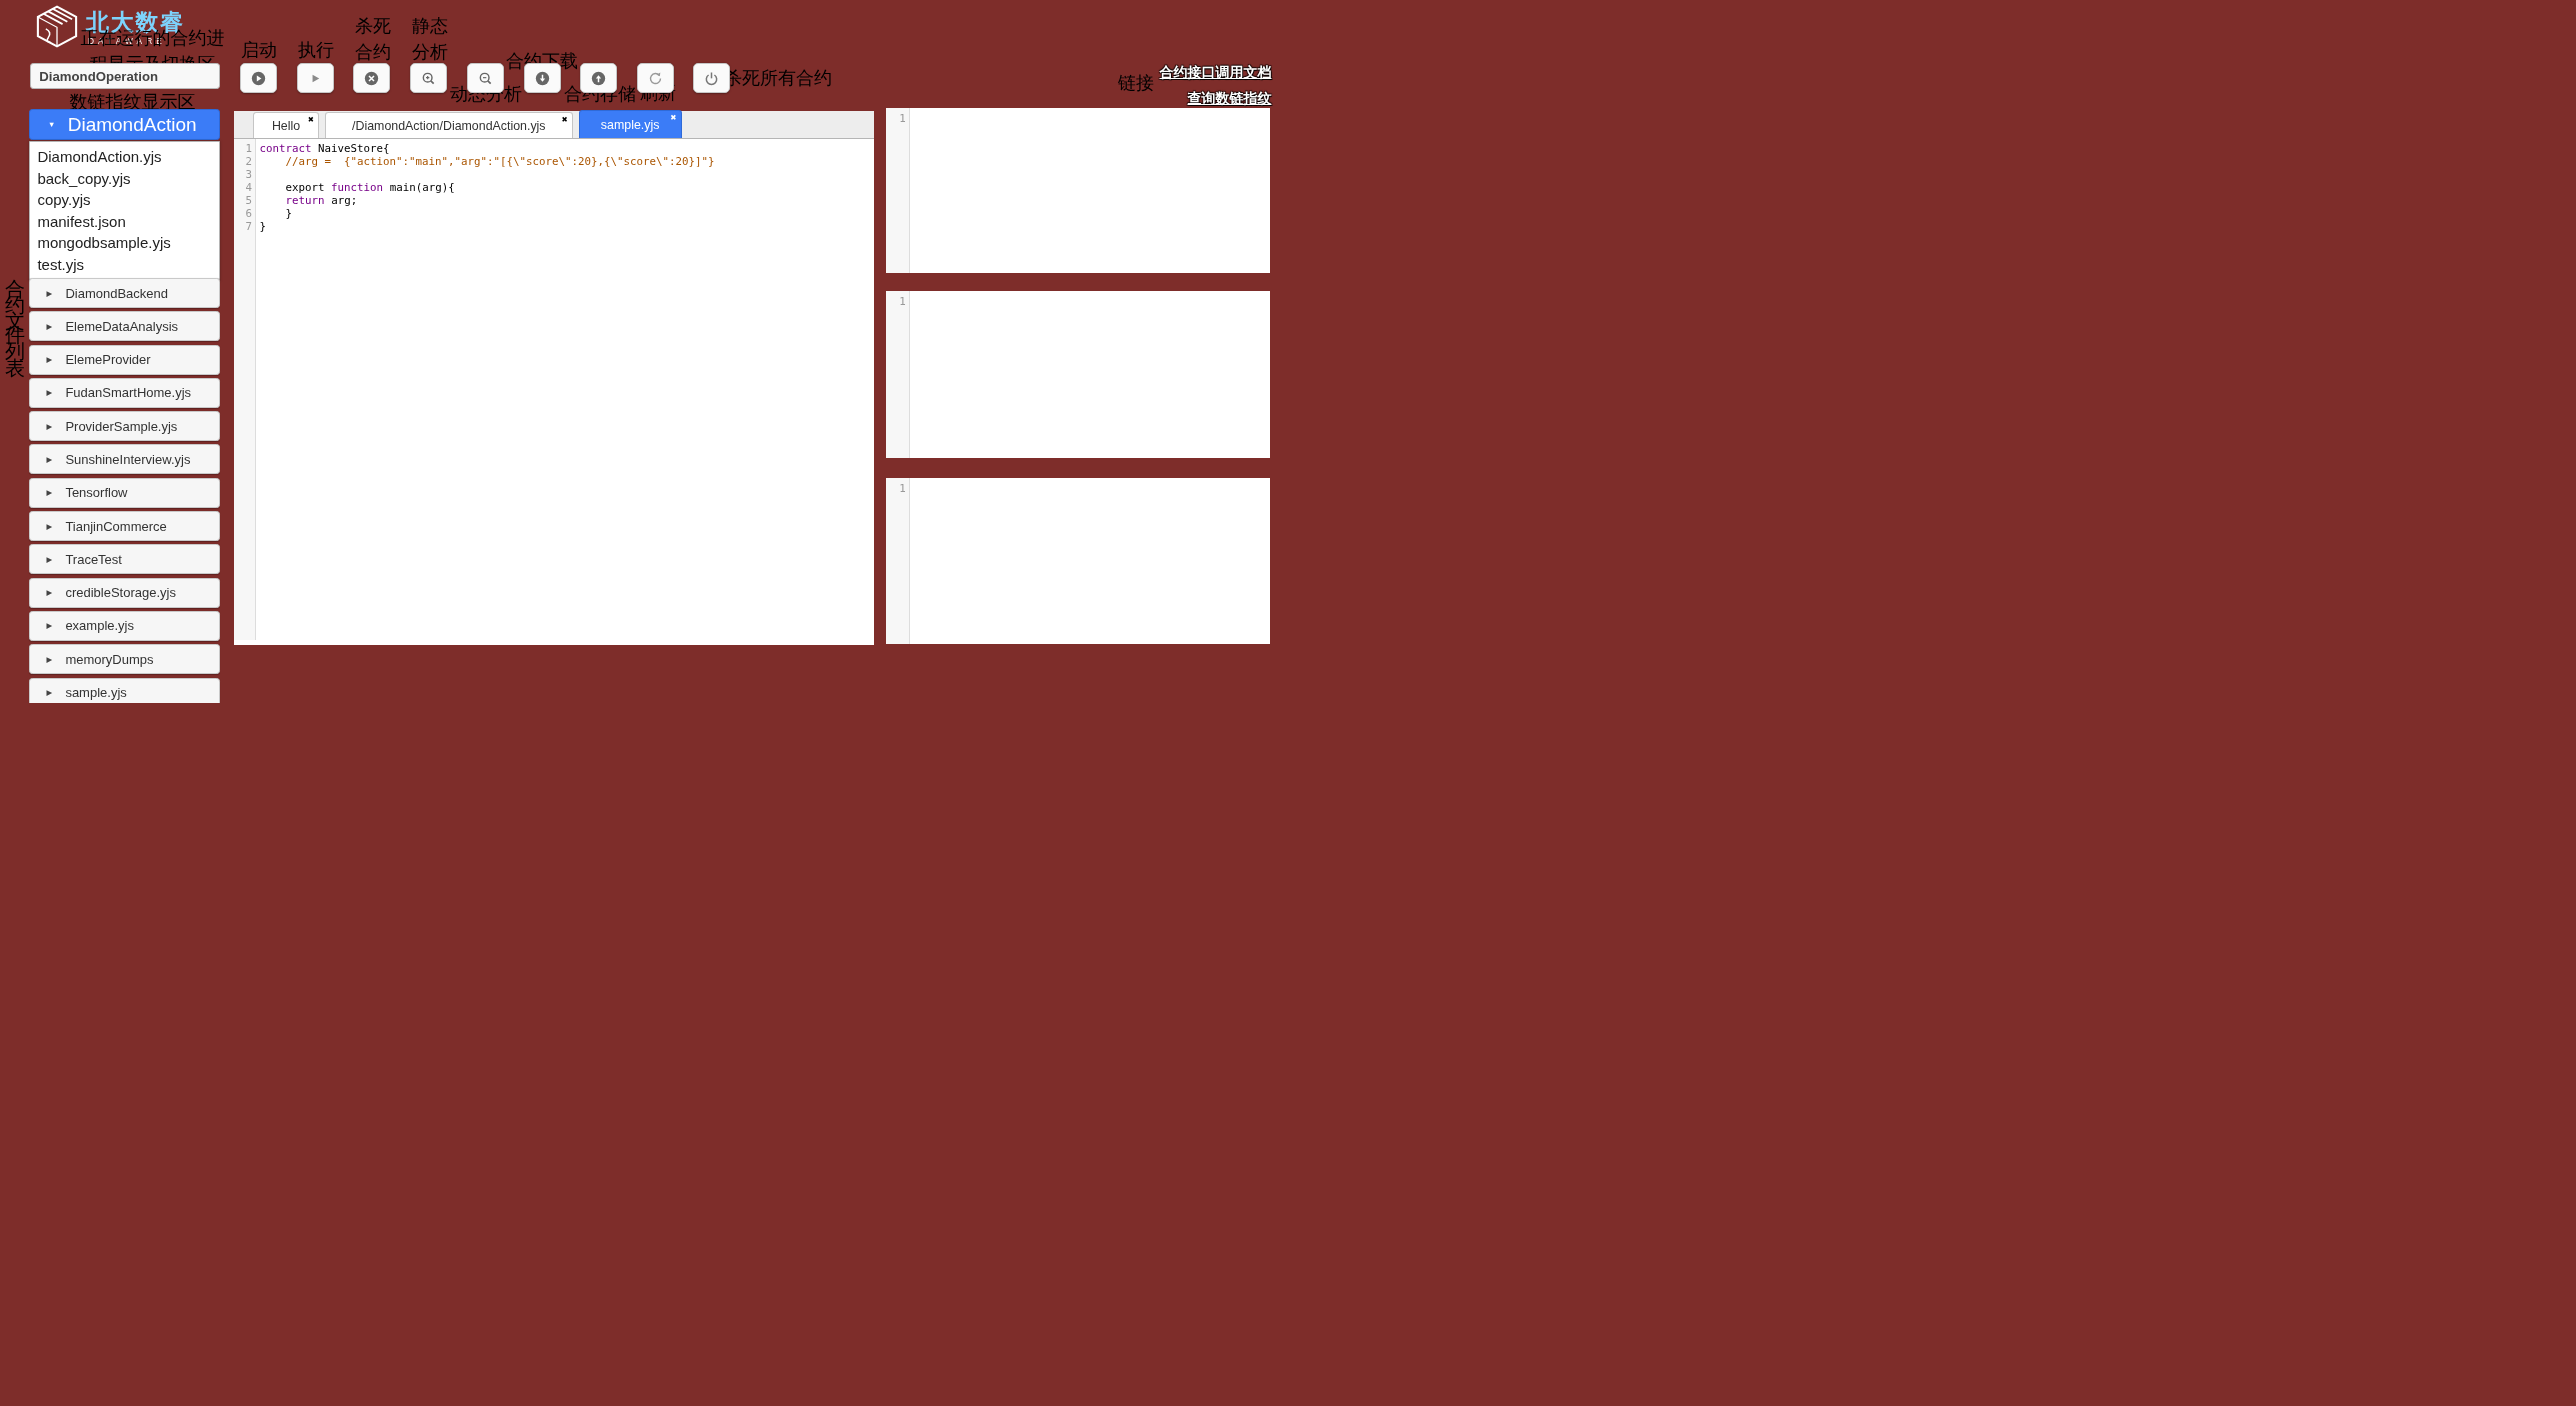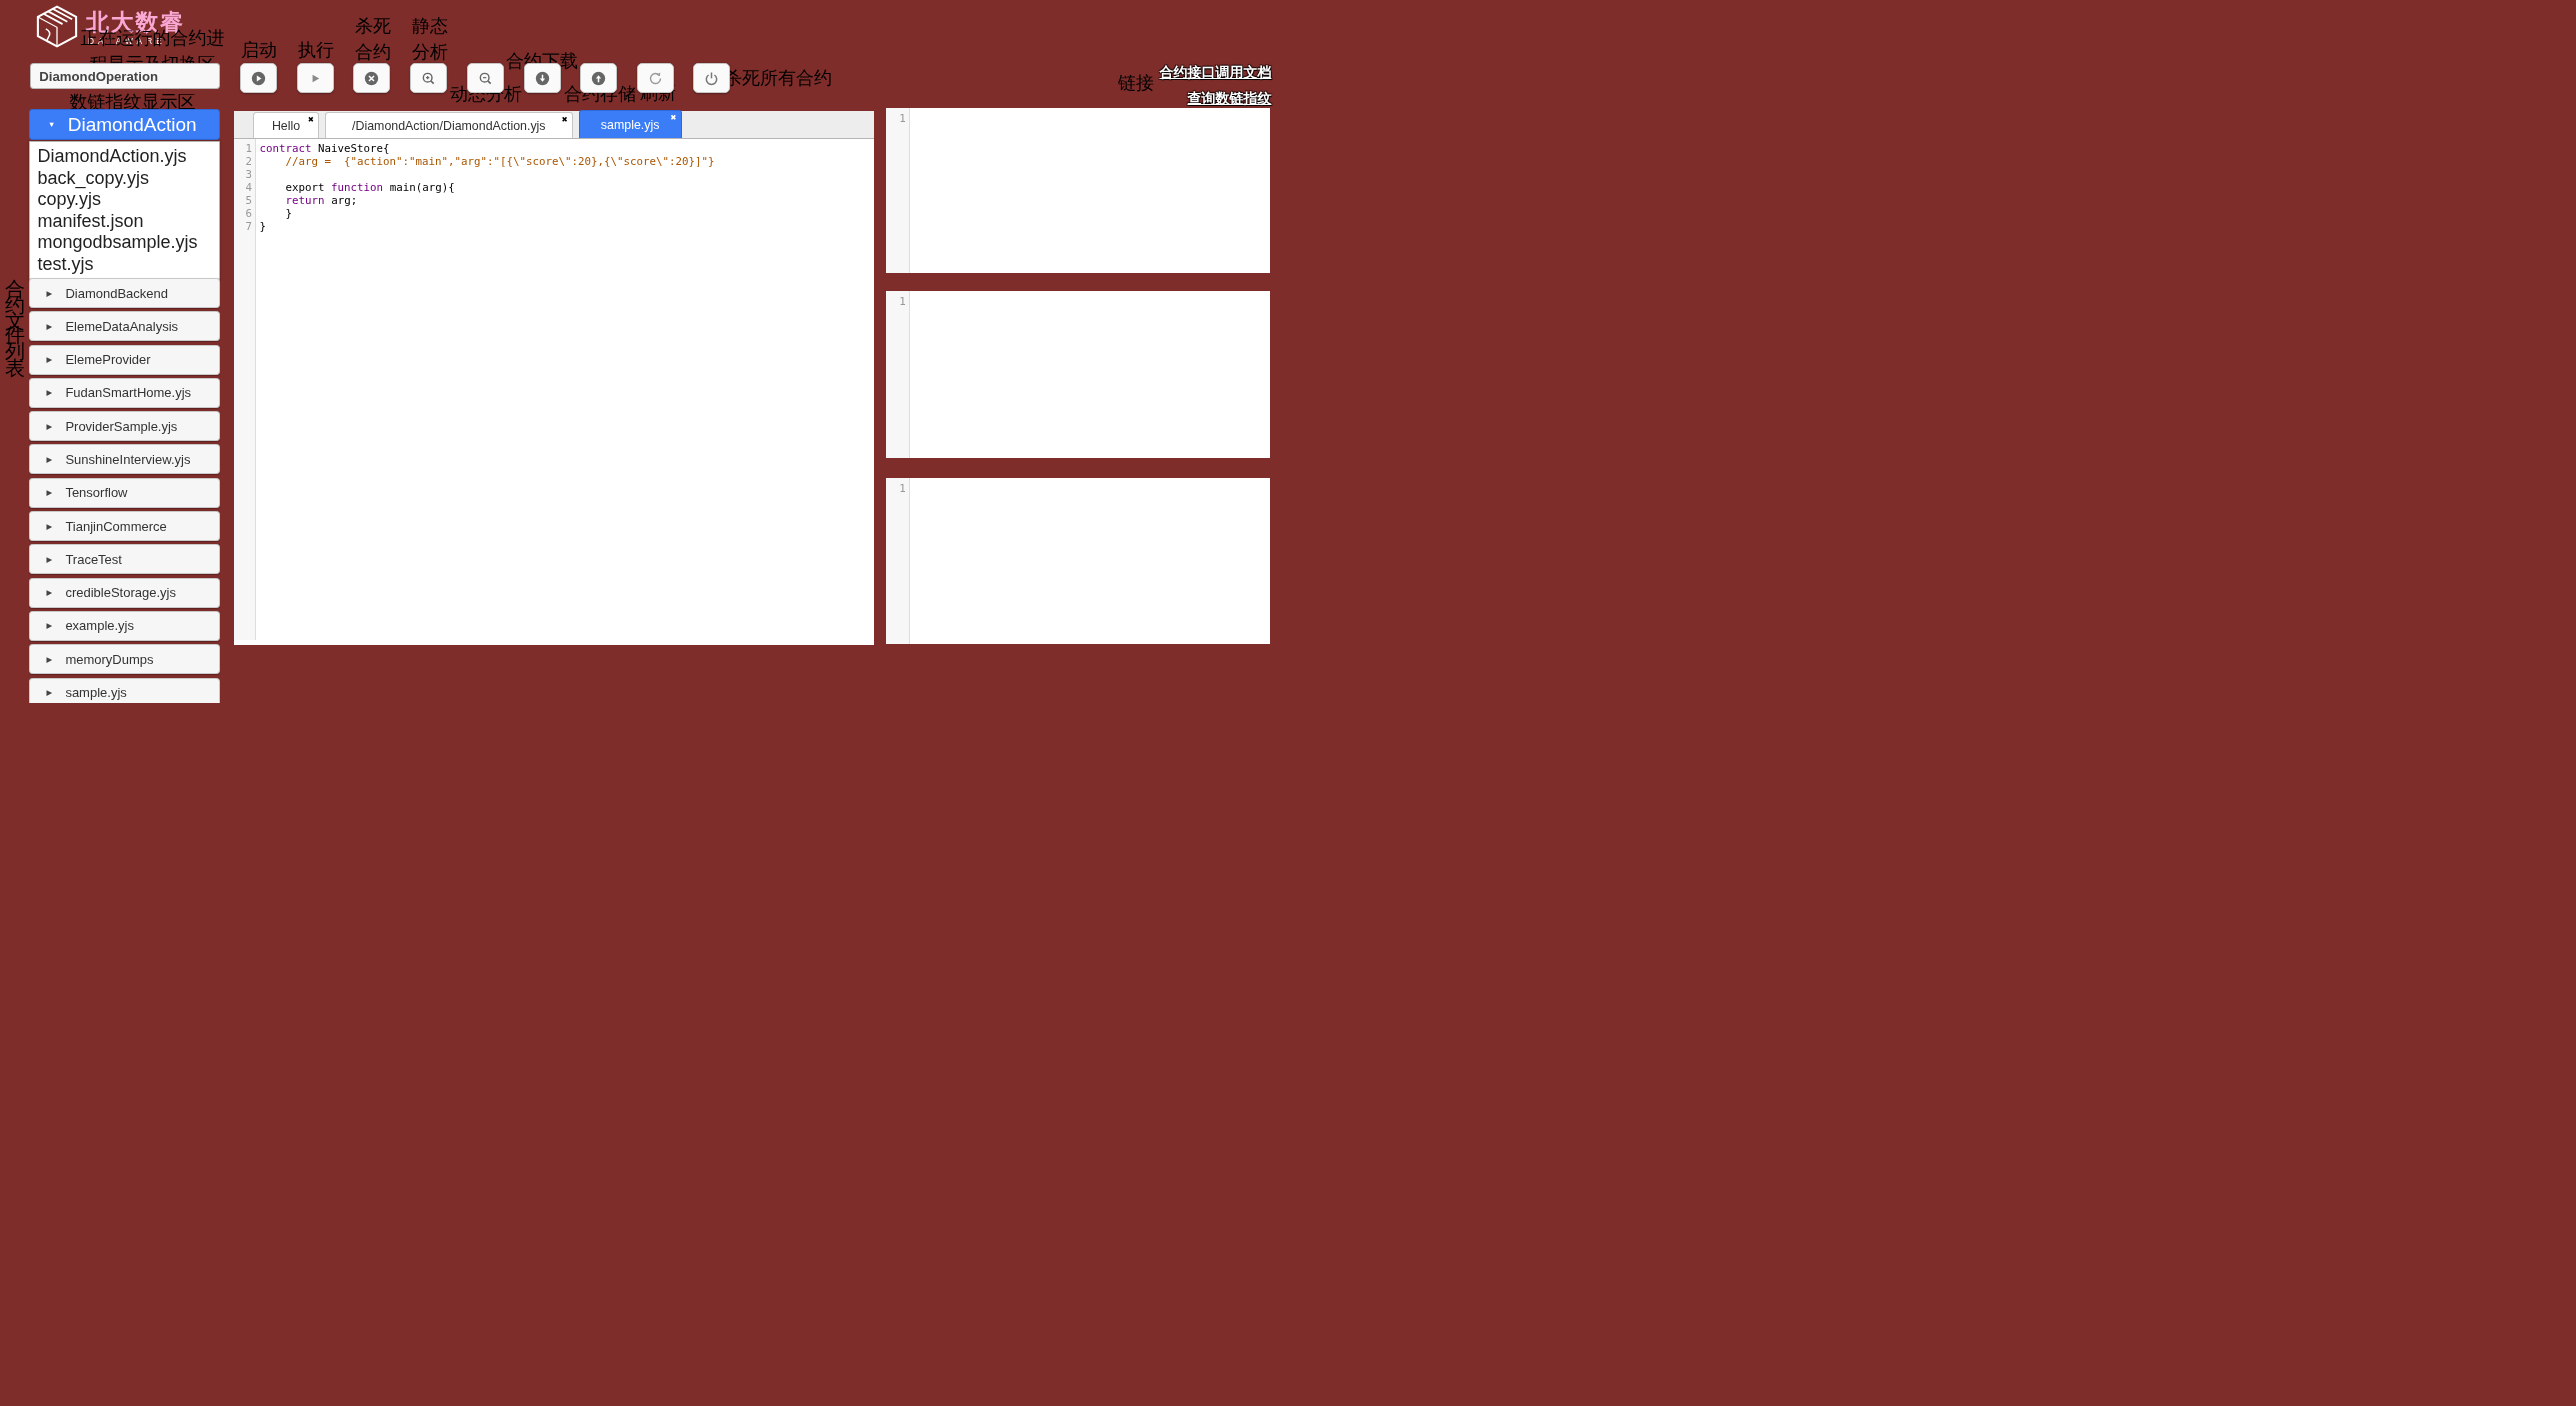--- a/index.html
+++ b/index.html
@@ -1,20 +1,20 @@
 <!DOCTYPE html>
 <html style="font-size:13.2px"><head>
 <meta charset="utf-8">
 <style>
   html,body{margin:0;padding:0;background:#7e2d2a;}
   .stage{position:relative;width:1288px;height:703px;overflow:hidden;background:#7e2d2a;
          font-family:"Liberation Sans","DejaVu Sans",sans-serif;}
   
   .brand-icon{position:absolute;left:33px;top:5px;}
-  .brand-name{position:absolute;left:86px;top:6.6px;color:#f9a8d4;font-size:23px;font-weight:bold;letter-spacing:1.7px;}
+  .brand-name{position:absolute;left:86px;top:6.6px;color:#7dd3fc;font-size:23px;font-weight:bold;letter-spacing:1.7px;}
   .brand-sub{position:absolute;left:88px;top:36px;color:#fff;font-size:8.3px;letter-spacing:4.1px;}
   .app-title{position:absolute;left:463px;top:10px;width:389px;text-align:center;color:#fff;
              font-size:36px;font-weight:500;letter-spacing:0.8px;}
   .doc-link{position:absolute;right:16.5px;color:#fff;font-size:14px;font-weight:bold;text-decoration:underline;
             text-shadow:0.8px 0.8px 0.8px #000,-0.8px -0.8px 0.8px rgba(0,0,0,.6),0.8px -0.8px 0.8px rgba(0,0,0,.6),-0.8px 0.8px 0.8px rgba(0,0,0,.6);cursor:pointer;}
   
   .ann{position:absolute;font-family:"Liberation Serif","DejaVu Serif",serif;color:#000;
        font-size:18px;line-height:26px;text-align:center;white-space:pre-line;}
   
   .tool-btn{position:absolute;top:63px;width:37px;height:30px;background:#fafafa;border:0.8px solid #c6c6c6;
@@ -24,21 +24,21 @@
   .process-input{position:absolute;left:30px;top:63px;width:190px;height:26px;background:#f8f8f8;
                  border:0.8px solid #b9b9b9;border-radius:3.3px;font-size:13.2px;color:#444;padding:0 0 0 8.3px;
                  box-sizing:border-box;font-family:"Liberation Sans","DejaVu Sans",sans-serif;font-weight:bold;}
   .group-header{position:absolute;left:29px;top:109px;width:191px;height:31px;background:#3b7cf7;
                 border:0.8px solid #2f6ad8;border-radius:3.3px;box-sizing:border-box;display:flex;
                 align-items:center;padding-left:18px;cursor:pointer;}
   .group-header .caret{color:#fff;font-size:7.4px;margin-right:12.4px;}
   .group-header .g-label{color:#fff;font-size:19px;}
   .file-panel{position:absolute;left:29px;top:141px;width:191px;background:#fff;border:0.8px solid #b5b5b5;
               border-radius:0 0 2.5px 2.5px;box-sizing:border-box;box-shadow:0 0.8px 2.5px rgba(0,0,0,.35);padding:4.1px 0 5px 0;}
-  .file-item{height:21.5px;line-height:21.5px;padding-left:7.4px;font-size:18px;color:#222;cursor:pointer;}
+  .file-item{height:21.5px;line-height:21.5px;padding-left:7.4px;font-size:15px;color:#222;cursor:pointer;}
   .acc-list{position:absolute;left:29px;top:278px;width:191px;}
   .acc-item{height:30px;margin-bottom:3.3px;background:#f6f6f6;border:0.8px solid #c9c9c9;border-radius:3.3px;
             box-sizing:border-box;box-shadow:0 0.8px 0.8px rgba(0,0,0,.25);display:flex;align-items:center;
             padding-left:16.5px;cursor:pointer;}
   .acc-item .caret{color:#444;font-size:7.4px;margin-right:13.2px;}
   .acc-item .acc-label{font-size:13px;color:#333;}
   .v-label{position:absolute;left:2.5px;top:263px;writing-mode:vertical-rl;text-orientation:upright;
            letter-spacing:15.7px;font-size:20px;font-family:"Liberation Serif","DejaVu Serif",serif;color:#000;}
   
   .editor{position:absolute;left:234px;top:111px;width:640px;height:534px;background:#fff;}

